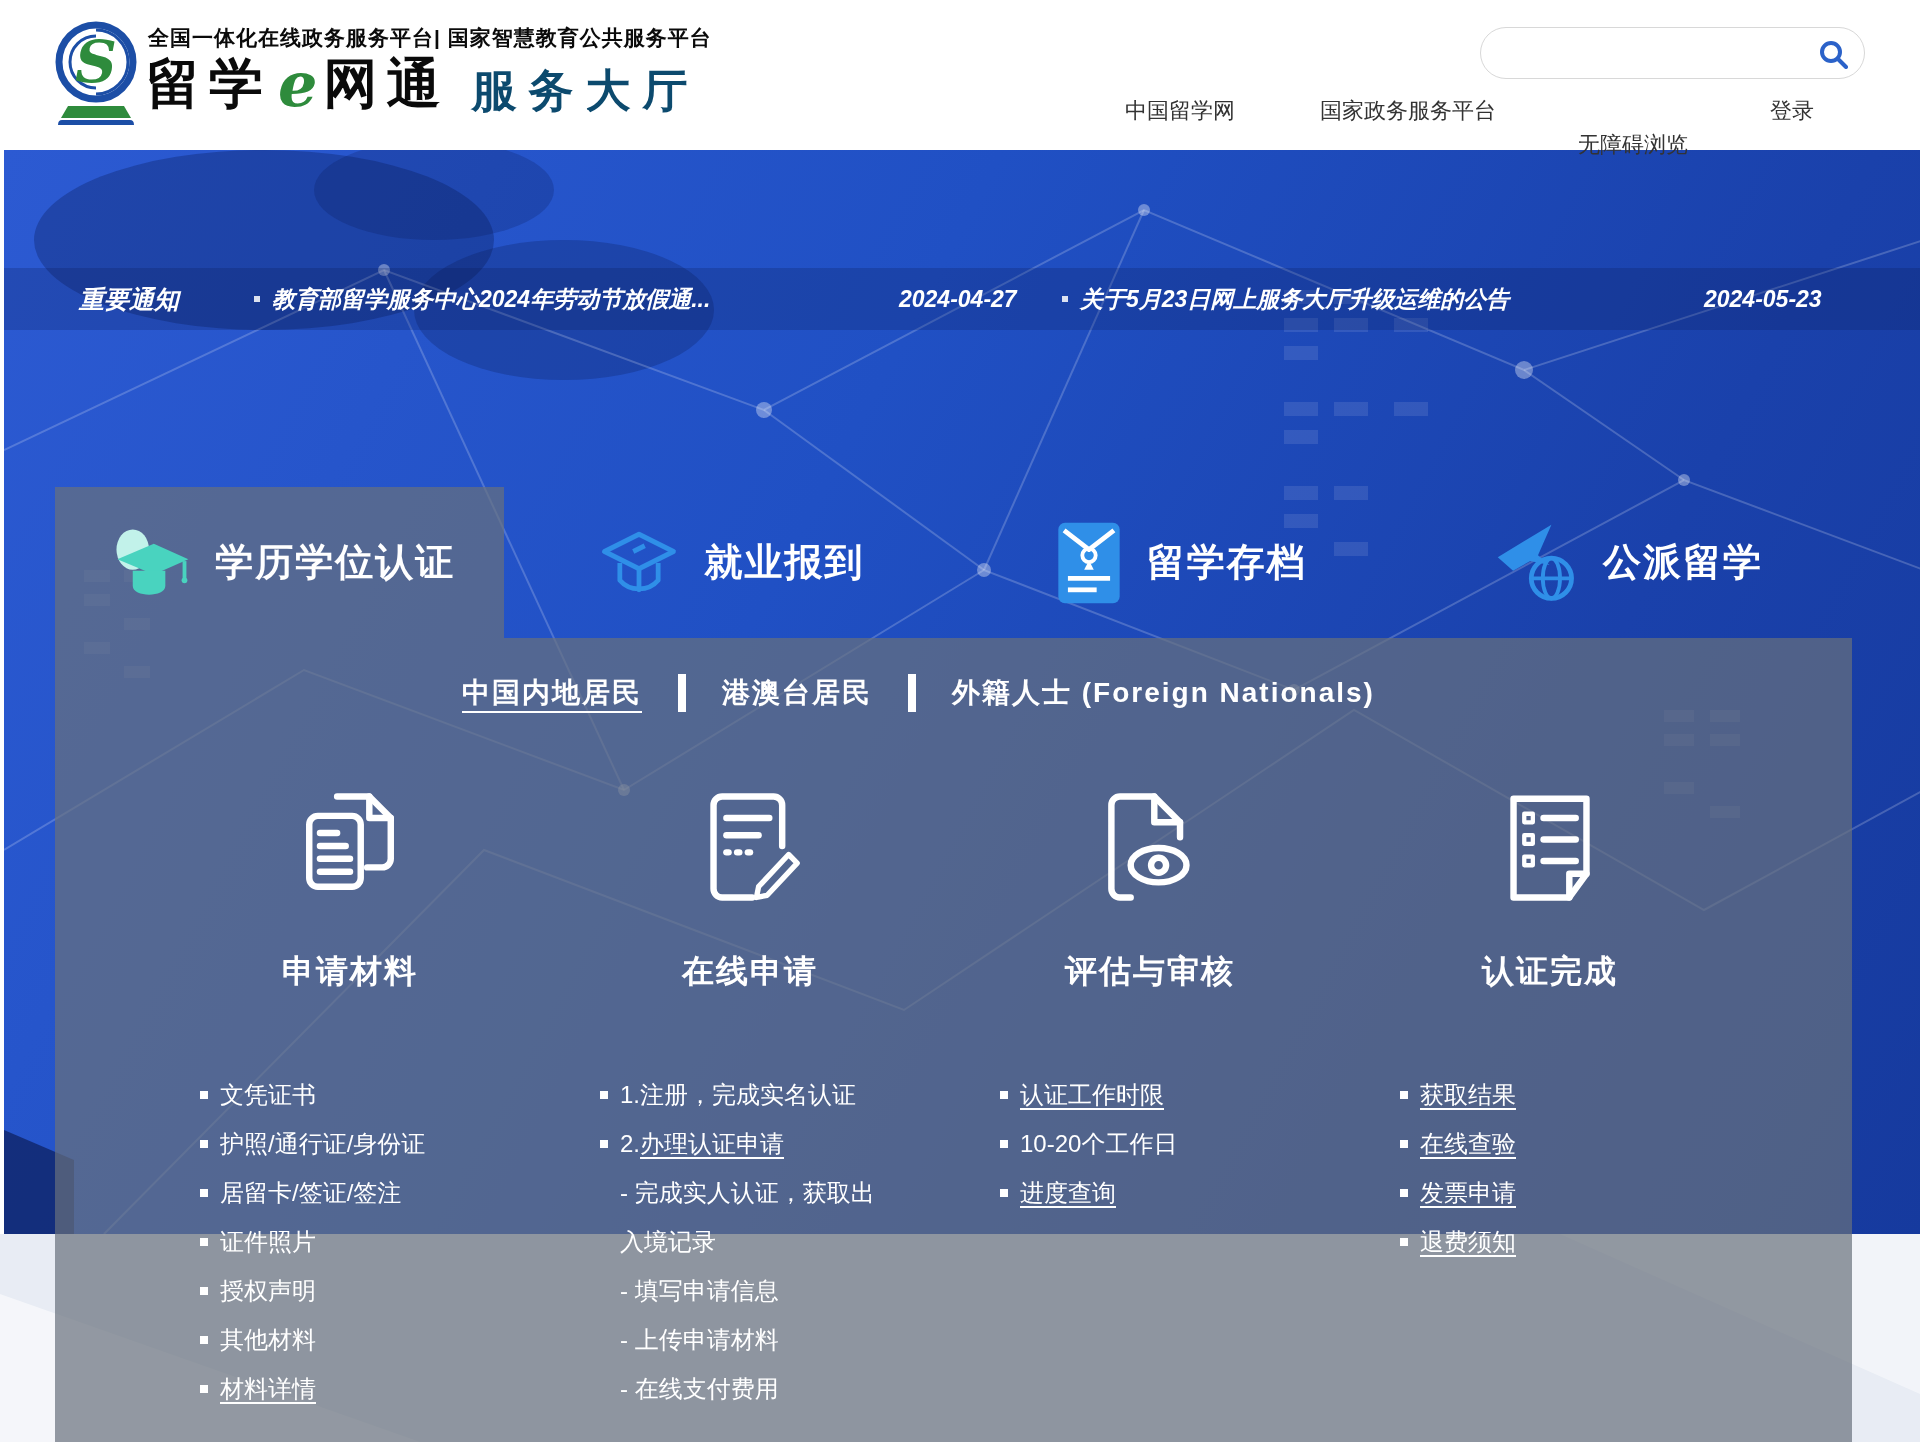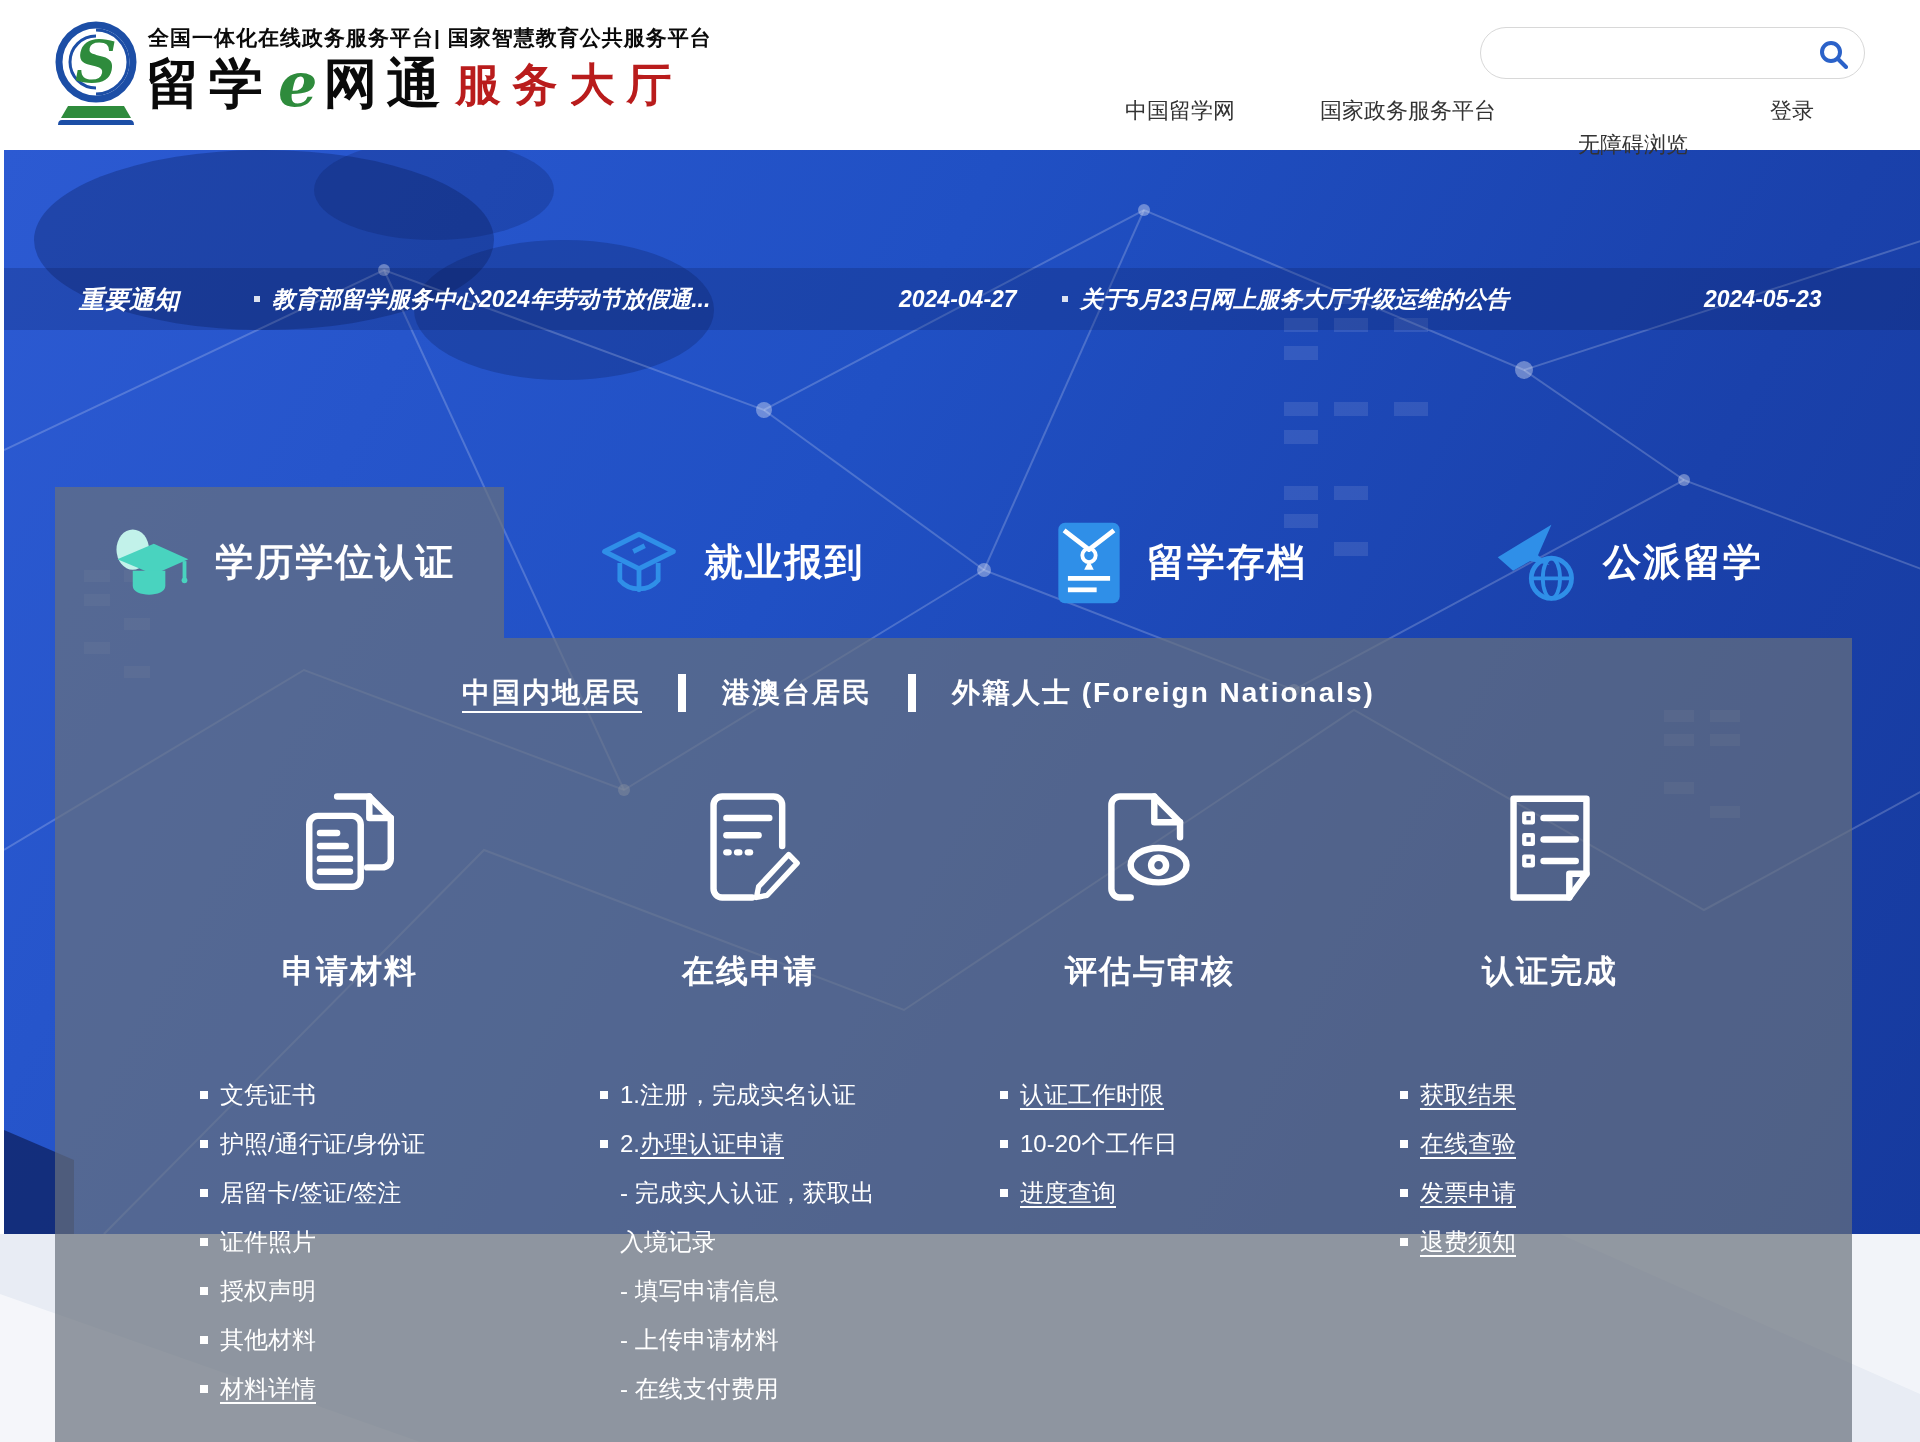--- a/index.html
+++ b/index.html
@@ -3,24 +3,24 @@
 <meta charset="utf-8">
 <style>
   * { margin:0; padding:0; box-sizing:border-box; }
   html,body { width:1920px; height:1442px; }
   body { position:relative; overflow:hidden; background:#fff; font-family:"Liberation Sans",sans-serif; }
 
   
   .header { position:absolute; top:0; left:0; width:1920px; height:150px; background:#fff; z-index:10; }
   .logo-mark { position:absolute; left:52px; top:14px; width:90px; height:122px; cursor:pointer; }
   .platform-line { position:absolute; left:148px; top:24px; font-size:21px; font-weight:bold; color:#0a0a0a; letter-spacing:1px; }
-  .title-row { position:absolute; left:146px; top:48px; display:flex; align-items:center; }
+  .title-row { position:absolute; left:146px; top:48px; display:flex; align-items:flex-end; }
   .t-cn { font-family:"DejaVu Serif",serif; font-weight:bold; font-size:54px; color:#0a0a0a; letter-spacing:9px; }
   .t-e  { font-family:"DejaVu Serif",serif; font-weight:bold; font-style:italic; font-size:62px; color:#2e8b3c; margin:0 6px; }
-  .t-suffix { font-size:45px; color:#b91c1c; letter-spacing:12px; font-weight:600; margin-left:6px; }
+  .t-suffix { font-size:45px; color:#0c4a6e; letter-spacing:12px; font-weight:600; margin-left:22px; }
 
   .search-box { position:absolute; left:1480px; top:27px; width:385px; height:52px; border:1px solid #d8d8d8; border-radius:27px; background:#fff; }
   .search-box input { position:absolute; left:24px; top:0; width:300px; height:50px; border:none; outline:none; font-size:20px; background:transparent; }
   .search-ico { position:absolute; right:16px; top:11px; width:30px; height:30px; cursor:pointer; }
 
   .header-nav a { position:absolute; top:96px; font-size:22px; color:#333; text-decoration:none; cursor:pointer; }
   .nav0{left:1125px;} .nav1{left:1320px;} .nav2{left:1578px;margin-top:34px;} .nav3{left:1770px;}
 
   
   .hero { position:absolute; top:150px; left:4px; width:1920px; height:1084px; z-index:1;

